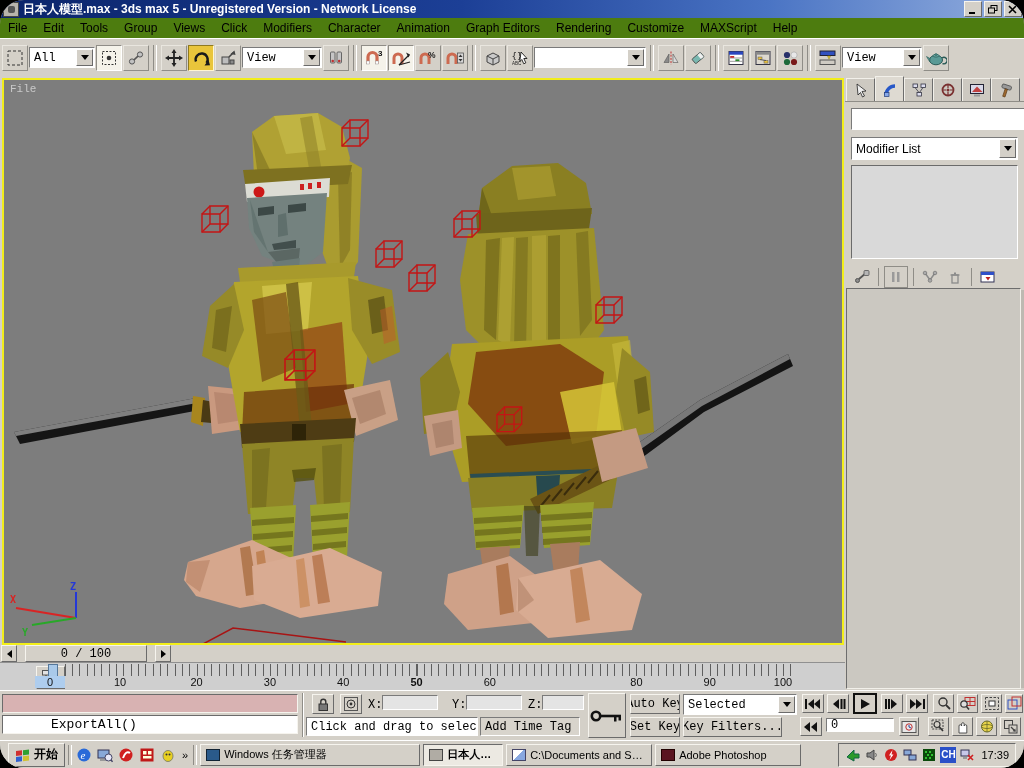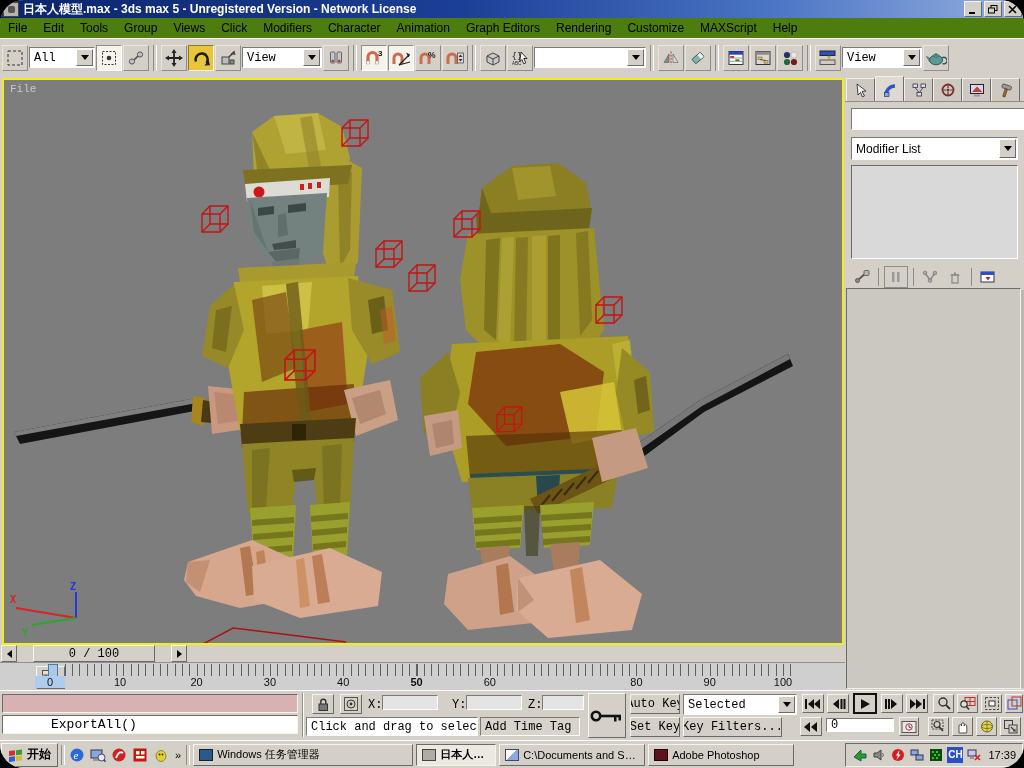--- a/index.html
+++ b/index.html
@@ -65,21 +65,21 @@
   .cp-btnrow{display:flex;align-items:center;gap:3px;padding:1px 6px;height:24px;}
   .cp-mini{width:22px;height:20px;display:inline-flex;align-items:center;justify-content:center;}
   .cp-mini.framed{border:1px solid #8f8d87;}
   .cp-vsep{width:1px;height:18px;background:#8f8d87;margin:0 2px;}
   .cp-lower{position:absolute;left:1px;right:3px;top:212px;bottom:1px;background:#cbc8c1;
     border:1px solid;border-color:#6d6d6d #f2f0ea #f2f0ea #6d6d6d;}
   .cp-scrollstrip{position:absolute;right:0;top:214px;bottom:2px;width:3px;background:#bdb9b1;}
 
   
   .timeslider{position:absolute;left:0;top:645px;width:845px;height:17px;background:#d4d0c8;
-    display:flex;align-items:center;gap:16px;padding-left:1px;box-sizing:border-box;}
+    display:flex;align-items:center;gap:8px;padding-left:1px;box-sizing:border-box;}
   .ts-arrow{width:14px;height:15px;display:inline-flex;align-items:center;justify-content:center;}
   .ts-btn{width:120px;height:15px;display:inline-flex;align-items:center;justify-content:center;
     font-family:"Liberation Mono","DejaVu Sans Mono",monospace;font-size:12px;}
 
   
   .trackbar{position:absolute;left:0;top:662px;width:845px;height:28px;background:#cfcfcf;border-top:1px solid #909090;}
   .mce-btn{position:absolute;left:36px;top:3px;width:27px;height:21px;display:flex;align-items:center;justify-content:center;}
   .ruler{position:absolute;left:50px;top:1px;width:748px;height:12px;
     background:repeating-linear-gradient(90deg,#5f5f5f 0px,#5f5f5f 1px,transparent 1px,transparent 7.33px);}
   .frame-marker{position:absolute;left:48px;top:1px;width:8px;height:13px;background:#a9c9e9;border:1px solid #55779a;}
@@ -95,21 +95,21 @@
   .sb-label{font-family:"Liberation Mono","DejaVu Sans Mono",monospace;font-size:12px;}
   .sb-btn{display:inline-flex;align-items:center;justify-content:center;overflow:hidden;white-space:nowrap;
     font-family:"Liberation Mono","DejaVu Sans Mono",monospace;font-size:12px;}
   .sb-icon{display:inline-flex;align-items:center;justify-content:center;}
   .promptfield{background:#fff;border:1px solid;border-color:#7a7a7a #fff #fff #7a7a7a;
     display:flex;align-items:center;padding-left:4px;font-family:"Liberation Mono","DejaVu Sans Mono",monospace;
     font-size:12px;overflow:hidden;white-space:nowrap;}
 
   
   .taskbar{position:absolute;left:0;top:740px;width:1024px;height:28px;box-sizing:border-box;background:#d4d0c8;
-    border-top:1px solid #fff;display:flex;align-items:center;padding:0 1px;gap:3px;}
+    border-top:1px solid #fff;display:flex;align-items:center;padding:0 8px;gap:3px;}
   .start-btn{height:22px;display:inline-flex;align-items:center;gap:3px;padding:0 6px;font-weight:bold;
     font-size:12px;flex:none;}
   .tb-divider{width:2px;height:20px;border-left:1px solid #8f8d87;border-right:1px solid #fff;flex:none;}
   .ql-icon{width:18px;height:18px;display:inline-flex;align-items:center;justify-content:center;flex:none;}
   .chev{font-size:11px;padding:0 2px;flex:none;}
   .task{height:22px;display:inline-flex;align-items:center;gap:4px;padding:0 5px;font-size:11px;
     overflow:hidden;white-space:nowrap;text-overflow:ellipsis;flex:none;box-sizing:border-box;}
   .task.active{border-color:#6b6b6b #f6f4ee #f6f4ee #6b6b6b;background:#ece9e2;font-weight:bold;}
   .task .ticon{width:14px;height:12px;flex:none;display:inline-block;}
   .ticon-task-manager-icon{background:#2a5a8a;border:1px solid #123;box-sizing:border-box;}

